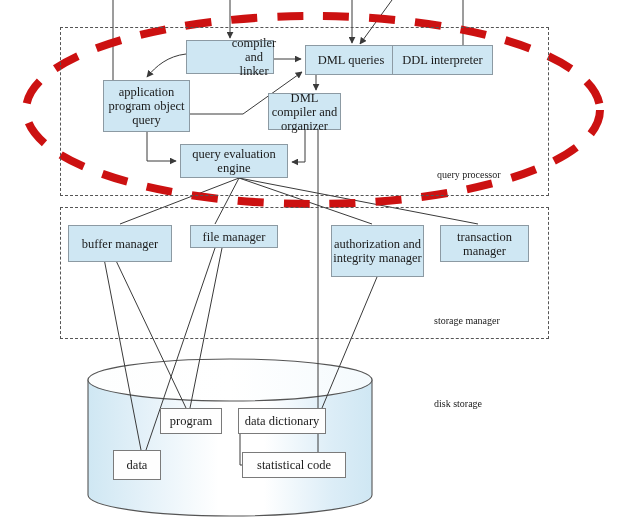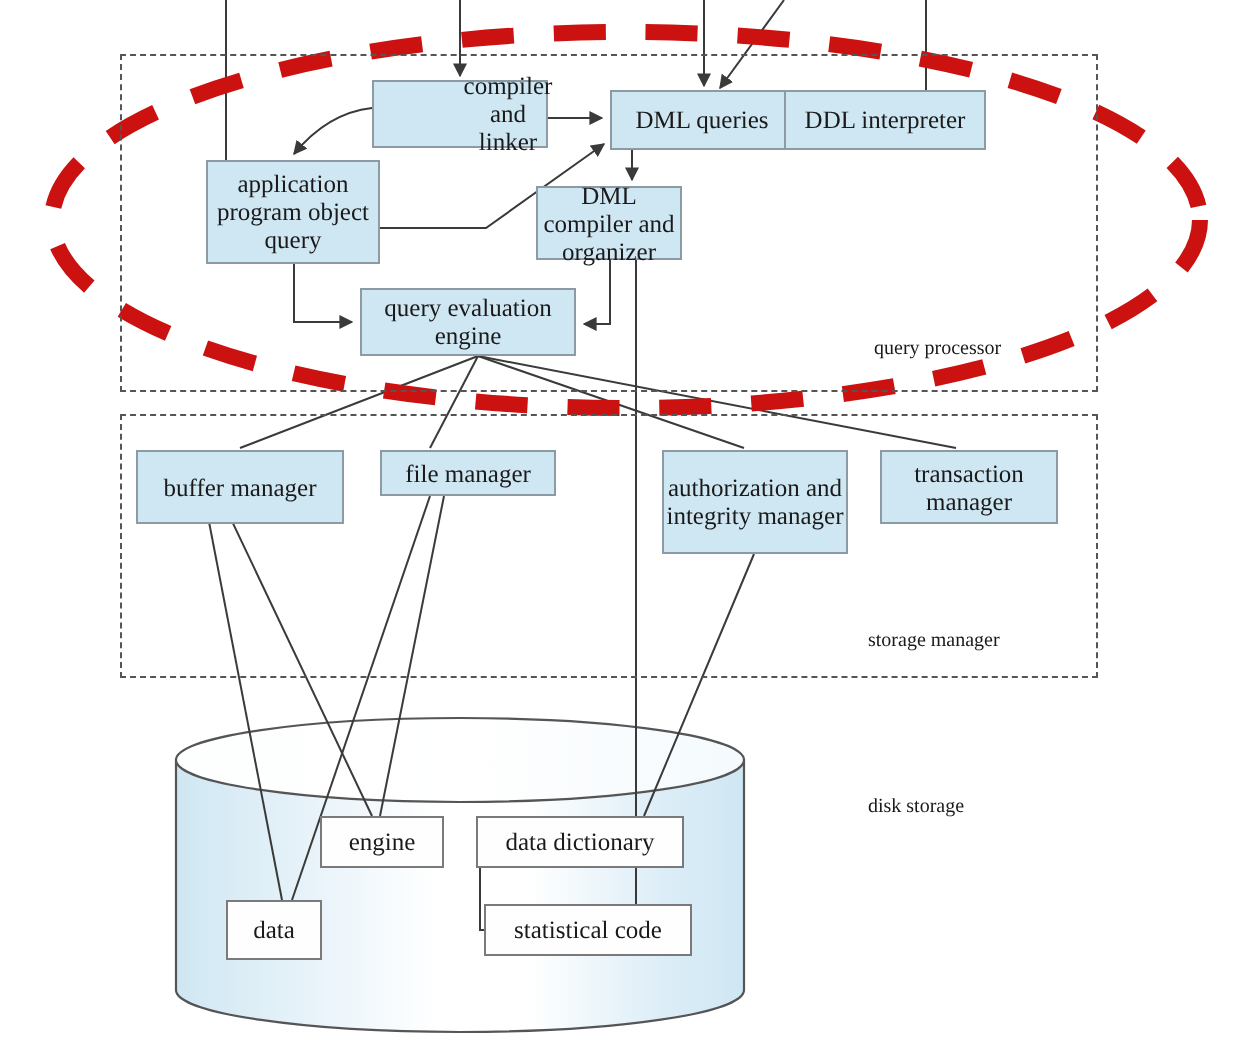--- a/index.html
+++ b/index.html
@@ -136,18 +136,18 @@
   <div class="node" id="n0" style="left: 186px; top: 40px; width: 88px; height: 34px; padding-left: 48px;">compiler and linker</div>
   <div class="node" id="n1" style="left: 305px; top: 45px; width: 92px; height: 30px;">DML queries</div>
   <div class="node" id="n2" style="left: 392px; top: 45px; width: 101px; height: 30px;">DDL interpreter</div>
   <div class="node" id="n3" style="left: 103px; top: 80px; width: 87px; height: 52px;">application program object query</div>
   <div class="node" id="n4" style="left: 268px; top: 93px; width: 73px; height: 37px;">DML compiler and organizer</div>
   <div class="node" id="n5" style="left: 180px; top: 144px; width: 108px; height: 34px;">query evaluation engine</div>
   <div class="node" id="n6" style="left: 68px; top: 225px; width: 104px; height: 37px;">buffer manager</div>
   <div class="node" id="n7" style="left: 180px; top: 225px; width: 88px; height: 23px; margin-left: 10px;">file manager</div>
   <div class="node" id="n8" style="left: 331px; top: 225px; width: 93px; height: 52px;">authorization and integrity manager</div>
   <div class="node" id="n9" style="left: 440px; top: 225px; width: 89px; height: 37px;">transaction manager</div>
-  <div class="node white" id="n10" style="left: 160px; top: 408px; width: 62px; height: 26px;">engine</div>
-  <div class="node white" id="n11" style="left: 238px; top: 408px; width: 104px; height: 26px;">data dictionary</div>
+  <div class="node white" id="n10" style="left: 160px; top: 408px; width: 62px; height: 26px;">program</div>
+  <div class="node white" id="n11" style="left: 238px; top: 408px; width: 88px; height: 26px;">data dictionary</div>
   <div class="node white" id="n12" style="left: 113px; top: 450px; width: 48px; height: 30px;">data</div>
   <div class="node white" id="n13" style="left: 242px; top: 452px; width: 104px; height: 26px;">statistical code</div>
 
 </div>
 
 </body></html>

